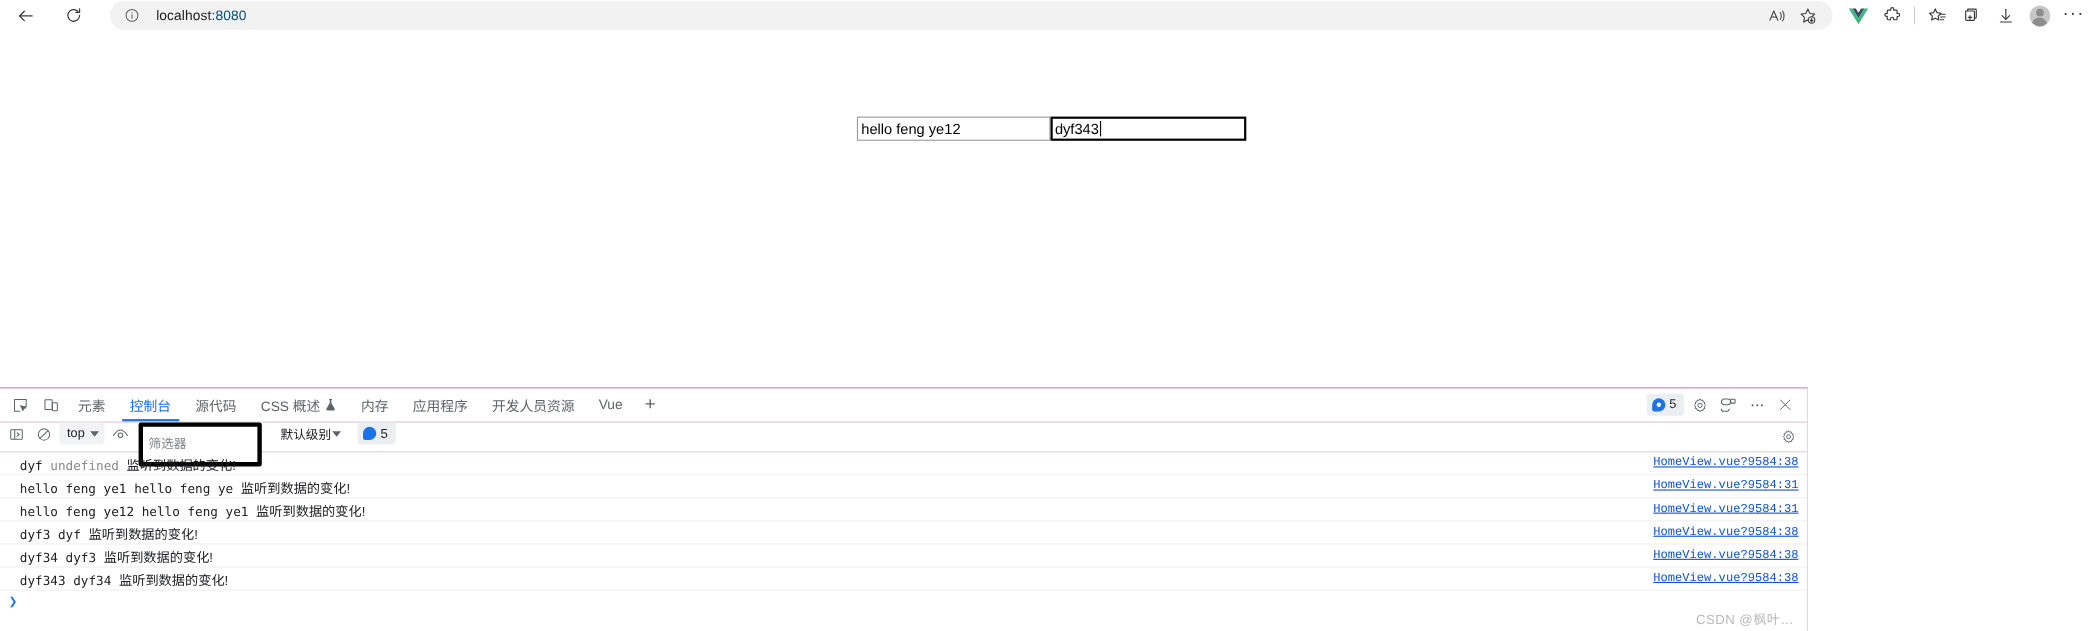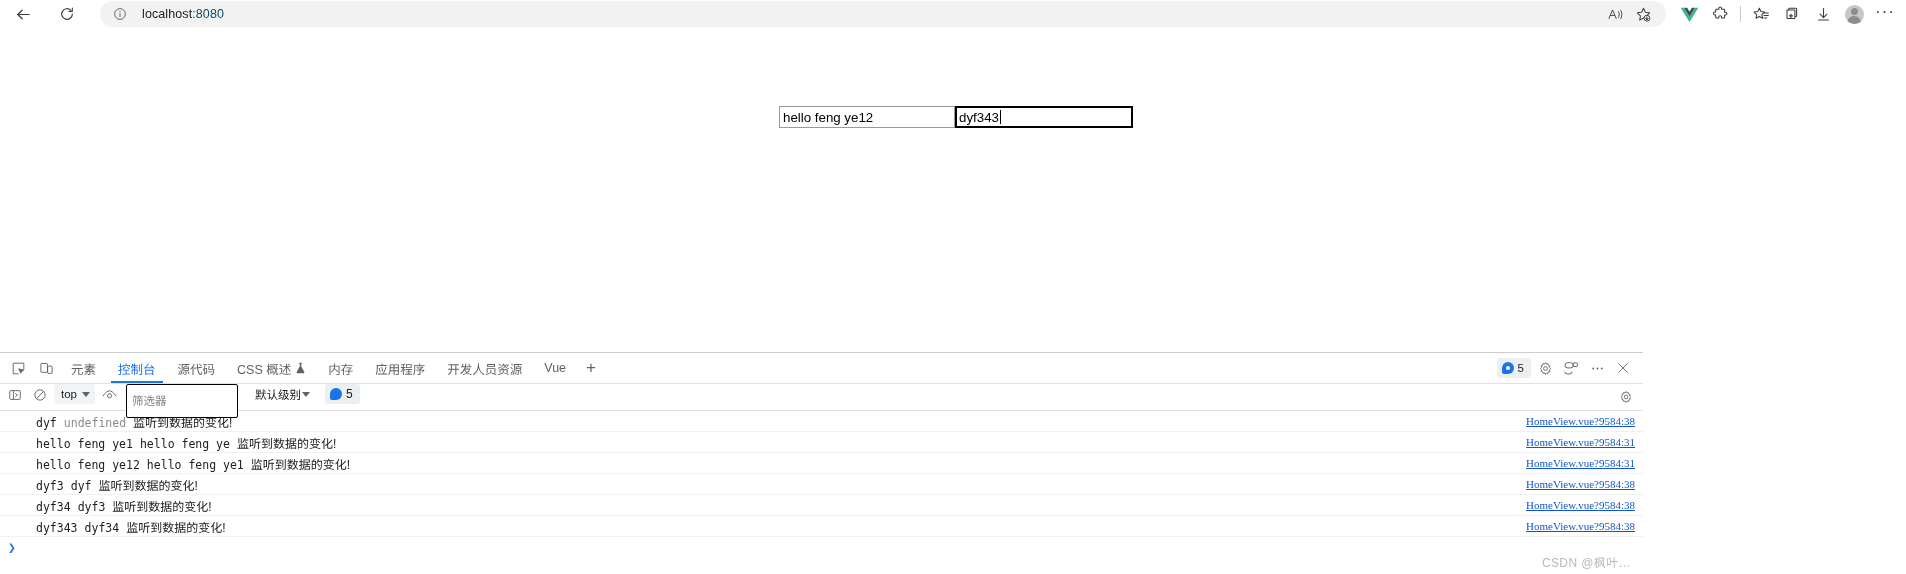--- a/index.html
+++ b/index.html
@@ -252,21 +252,21 @@
     font-family: "Liberation Sans", "DejaVu Sans", sans-serif;
   }
   .caret-down {
     width: 0; height: 0;
     border-left: 4px solid transparent;
     border-right: 4px solid transparent;
     border-top: 5px solid #5f6368;
   }
   .filter-input {
     width: 112px; height: 20px;
-    border: 1px solid #000000;
+    border: 4px solid #000000;
     border-radius: 2px;
     font-size: 11.5px;
     padding: 16px 5px;
     color: #202124;
     background: #fff;
     outline: none;
     font-family: "Liberation Sans", "DejaVu Sans", sans-serif;
     margin-left: 3px;
   }
   .filter-input::placeholder { color: #80868b; }
@@ -291,41 +291,41 @@
   
   .console-list {
     height: 163px;
     overflow: hidden;
     background: #ffffff;
   }
   .log-row {
     display: flex; align-items: center;
     height: 21px;
     border-bottom: 1px solid #f0f0f0;
-    padding-left: 36px;
+    padding-left: 18px;
     padding-right: 8px;
     font-family: "DejaVu Sans Mono", "Liberation Mono", monospace;
     font-size: 11.5px;
     color: #202124;
     white-space: nowrap;
     gap: 31px;
   }
   .log-msg { display: inline-flex; align-items: baseline; gap: 0; }
   .log-msg .tok { margin-right: 7px; }
   .log-msg .tok.undef { color: #8a8a8a; }
   .log-msg .cjk {
     font-family: "Liberation Sans", "DejaVu Sans", sans-serif;
     font-size: 12px;
     color: #202124;
   }
   .log-src {
     margin-left: auto;
     color: #1155cc;
     text-decoration: underline;
-    font-family: Liberation Serif, serif;
+    font-family: Liberation Mono, monospace;
     font-size: 11px;
   }
   .prompt-row {
     display: flex; align-items: center;
     height: 21px;
     padding-left: 8px;
   }
   .prompt-chevron {
     color: #1a73e8;
     font-size: 13px;

